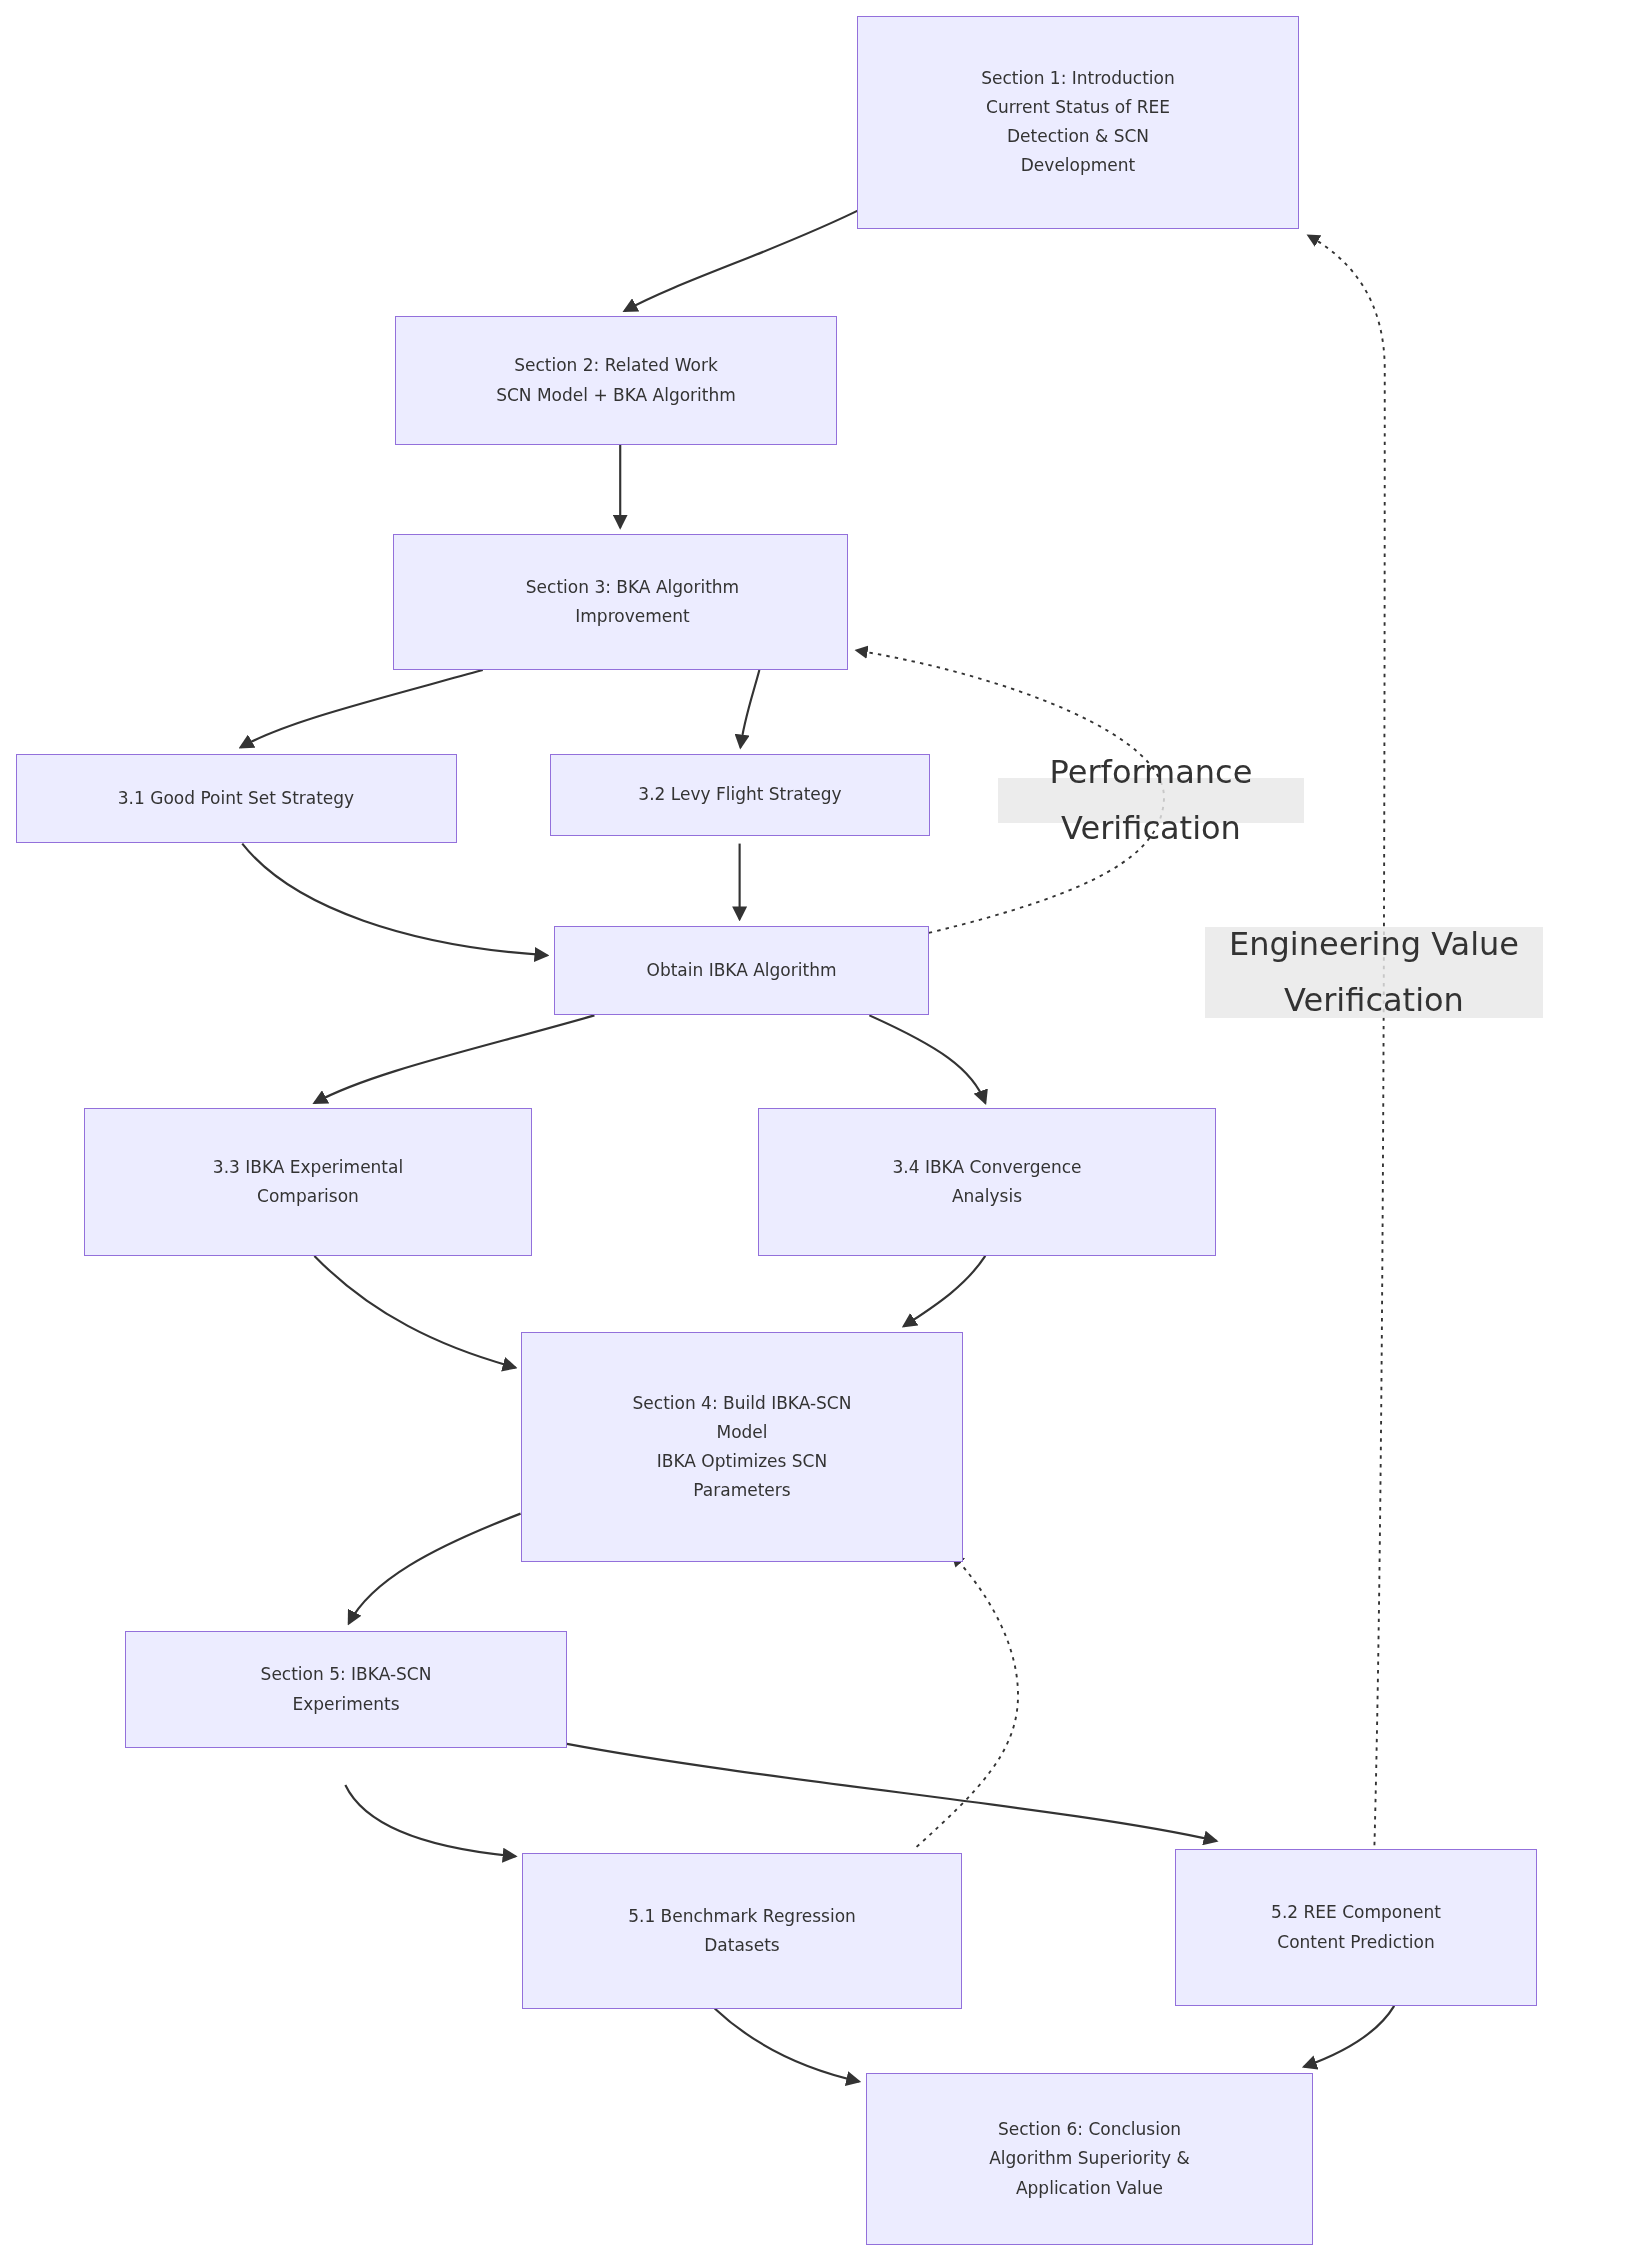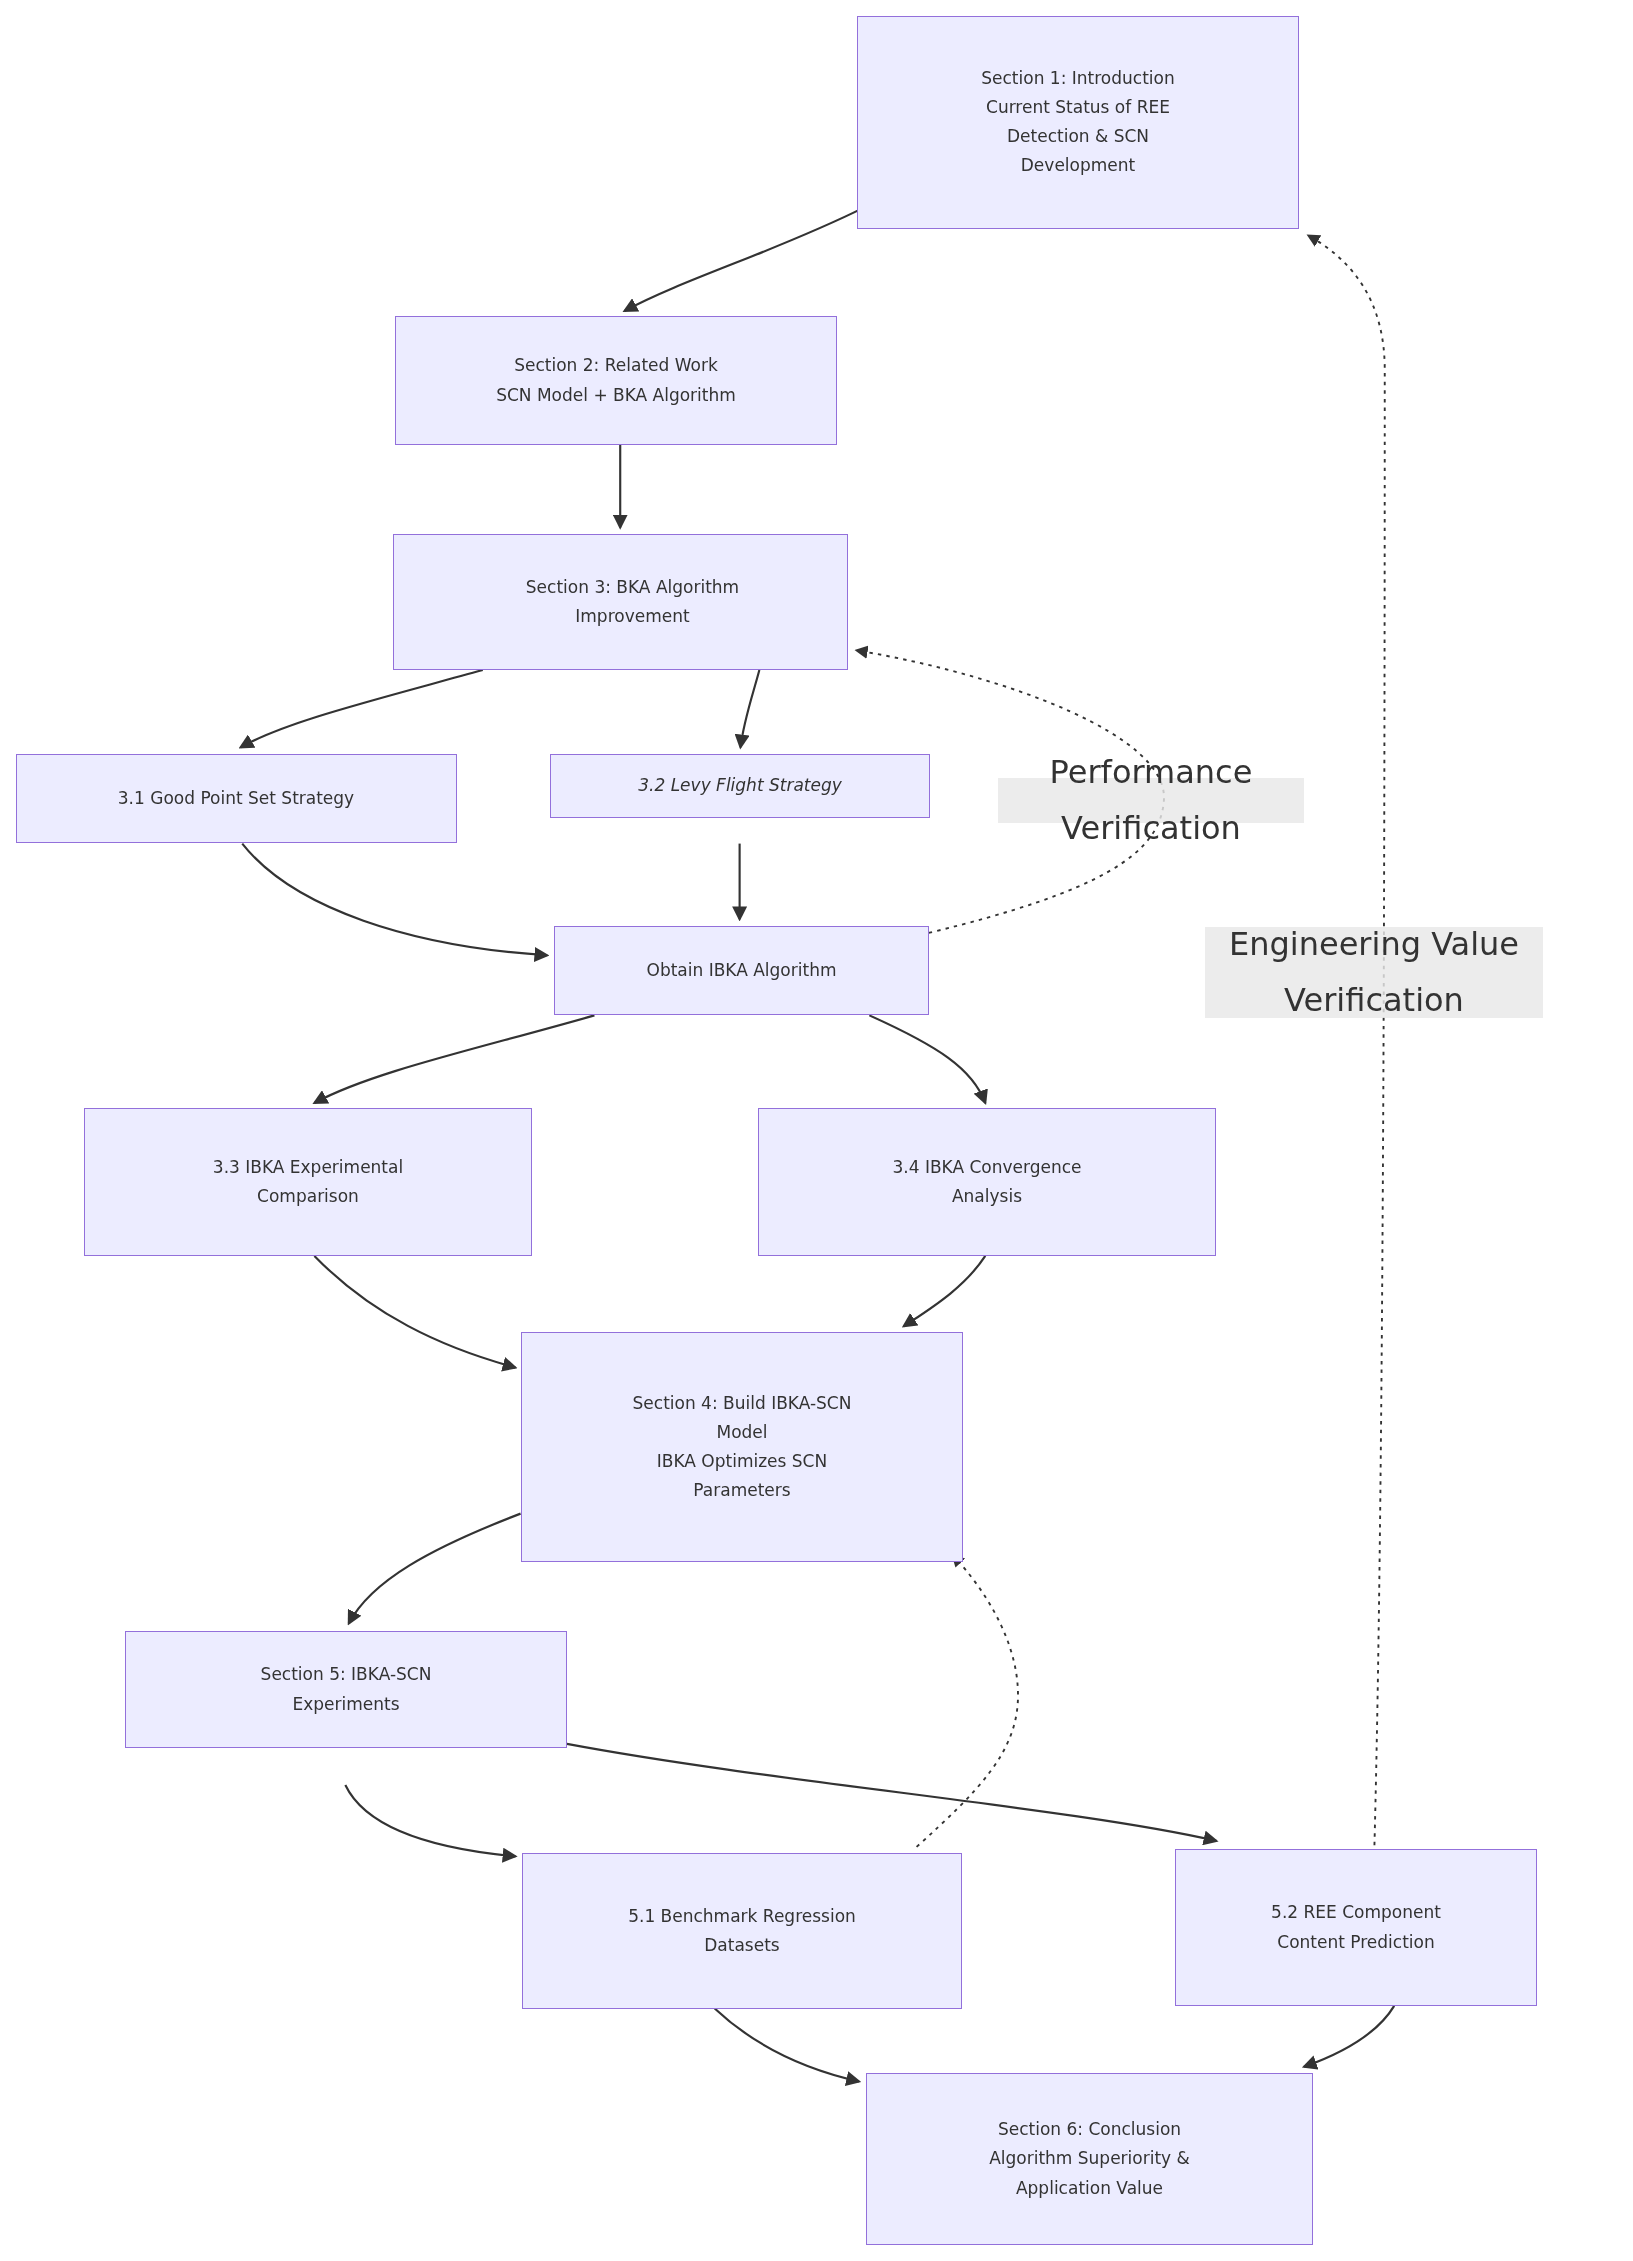--- a/index.html
+++ b/index.html
@@ -75,21 +75,21 @@
 Development</div>
 
   <div class="node" style="left:395px;top:316px;width:442px;height:129px;">Section 2: Related Work
 SCN Model + BKA Algorithm</div>
 
   <div class="node" style="left:393px;top:534px;width:455px;height:136px;padding-left:24px;">Section 3: BKA Algorithm
 Improvement</div>
 
   <div class="node" style="left:15.5px;top:754px;width:441px;height:89px;">3.1 Good Point Set Strategy</div>
 
-  <div class="node" style="left:550px;top:754px;width:380px;height:64px;font-style:italic;">3.2 Levy Flight Strategy</div>
+  <div class="node" style="left:550px;top:754px;width:380px;height:82px;">3.2 Levy Flight Strategy</div>
 
   <div class="node" style="left:554px;top:926px;width:375px;height:89px;">Obtain IBKA Algorithm</div>
 
   <div class="node" style="left:84px;top:1108px;width:448px;height:148px;">3.3 IBKA Experimental
 Comparison</div>
 
   <div class="node" style="left:758px;top:1108px;width:458px;height:148px;">3.4 IBKA Convergence
 Analysis</div>
 
   <div class="node" style="left:521px;top:1332px;width:442px;height:230px;">Section 4: Build IBKA-SCN

